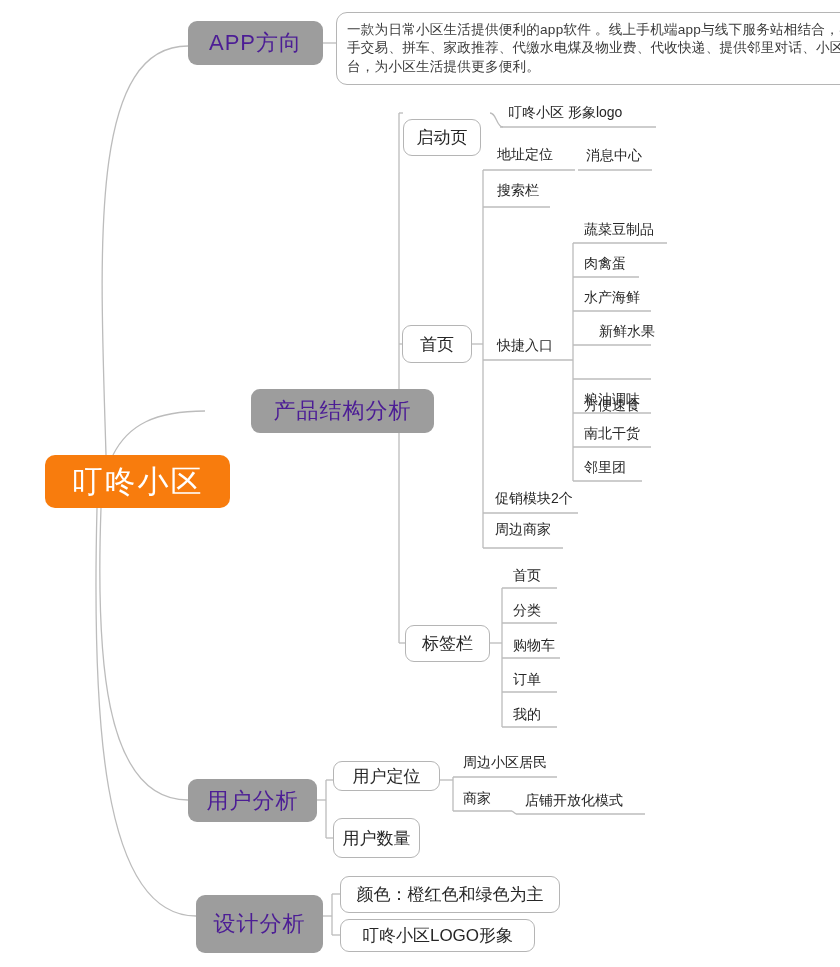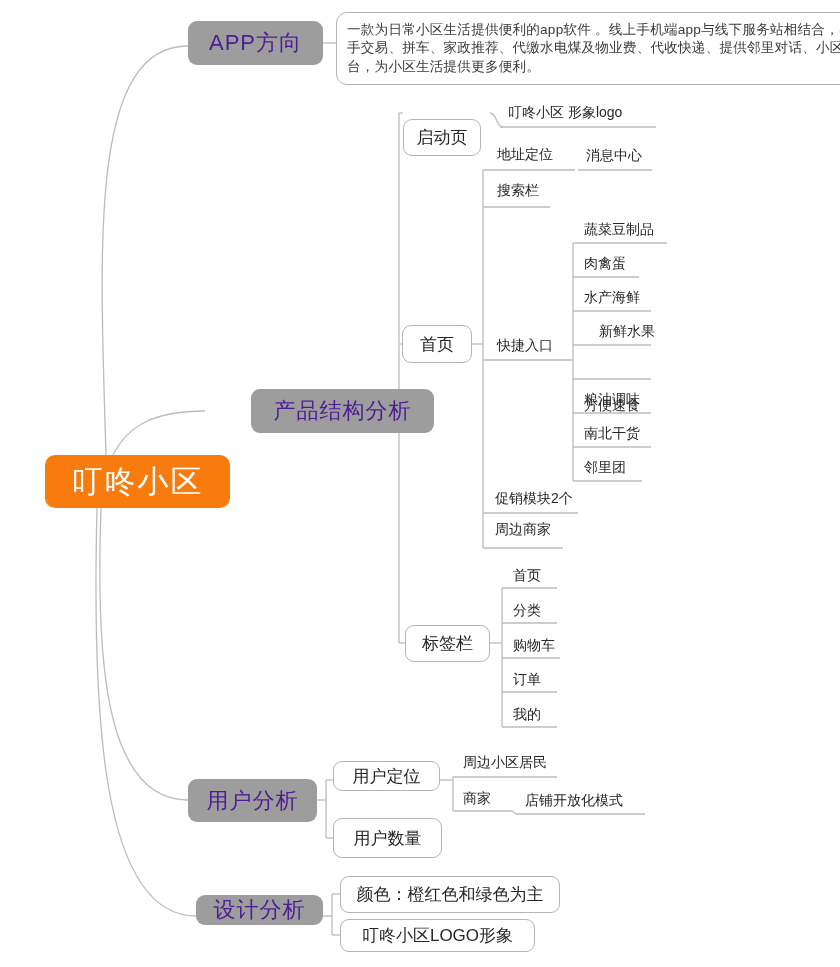--- a/index.html
+++ b/index.html
@@ -104,21 +104,21 @@
     <path d="M332,894 L332,935"></path>
     <path d="M332,894 L340,894"></path>
     <path d="M332,935 L340,935"></path>
   </svg>
 
   <div class="node root-node" style="left:12px;top:455px;width:185px;height:53px;">叮咚小区</div>
 
   <div class="node branch-node" style="left:188px;top:21px;width:135px;height:44px;">APP方向</div>
   <div class="node branch-node" style="left:212px;top:389px;width:183px;height:44px;margin-left:39px;">产品结构分析</div>
   <div class="node branch-node" style="left:188px;top:779px;width:129px;height:43px;">用户分析</div>
-  <div class="node branch-node" style="left:196px;top:895px;width:127px;height:30px;">设计分析</div>
+  <div class="node branch-node" style="left:196px;top:895px;width:127px;height:58px;">设计分析</div>
 
   <div class="desc-box" style="left:336px;top:12px;width:562px;height:73px;">一款为日常小区生活提供便利的app软件 。线上手机端app与线下服务站相结合，实现二手交易、拼车、家政推荐、代缴水电煤及物业费、代收快递、提供邻里对话、小区BBS平台，为小区生活提供更多便利。</div>
 
   <div class="node box-node" style="left:403px;top:95px;width:78px;height:37px;margin-top:24px;">启动页</div>
   <div class="node box-node" style="left:402px;top:325px;width:70px;height:38px;">首页</div>
   <div class="node box-node" style="left:405px;top:625px;width:85px;height:37px;">标签栏</div>
 
   <div class="line-topic" style="left:508px;top:105px;">叮咚小区 形象logo</div>
 
   <div class="line-topic" style="left:497px;top:147px;">地址定位</div>
@@ -137,21 +137,21 @@
   <div class="line-topic" style="left:584px;top:426px;">南北干货</div>
   <div class="line-topic" style="left:584px;top:460px;">邻里团</div>
 
   <div class="line-topic" style="left:513px;top:568px;">首页</div>
   <div class="line-topic" style="left:513px;top:603px;">分类</div>
   <div class="line-topic" style="left:513px;top:638px;">购物车</div>
   <div class="line-topic" style="left:513px;top:672px;">订单</div>
   <div class="line-topic" style="left:513px;top:707px;">我的</div>
 
   <div class="node box-node" style="left:333px;top:761px;width:107px;height:30px;">用户定位</div>
-  <div class="node box-node" style="left:333px;top:818px;width:109px;height:40px;">用户数量</div>
+  <div class="node box-node" style="left:333px;top:818px;width:87px;height:40px;">用户数量</div>
   <div class="line-topic" style="left:463px;top:755px;">周边小区居民</div>
   <div class="line-topic" style="left:463px;top:791px;">商家</div>
   <div class="line-topic" style="left:525px;top:793px;">店铺开放化模式</div>
 
   <div class="node box-node" style="left:340px;top:876px;width:220px;height:37px;">颜色：橙红色和绿色为主</div>
   <div class="node box-node" style="left:340px;top:919px;width:195px;height:33px;">叮咚小区LOGO形象</div>
 
 </div>
 
 </body></html>

